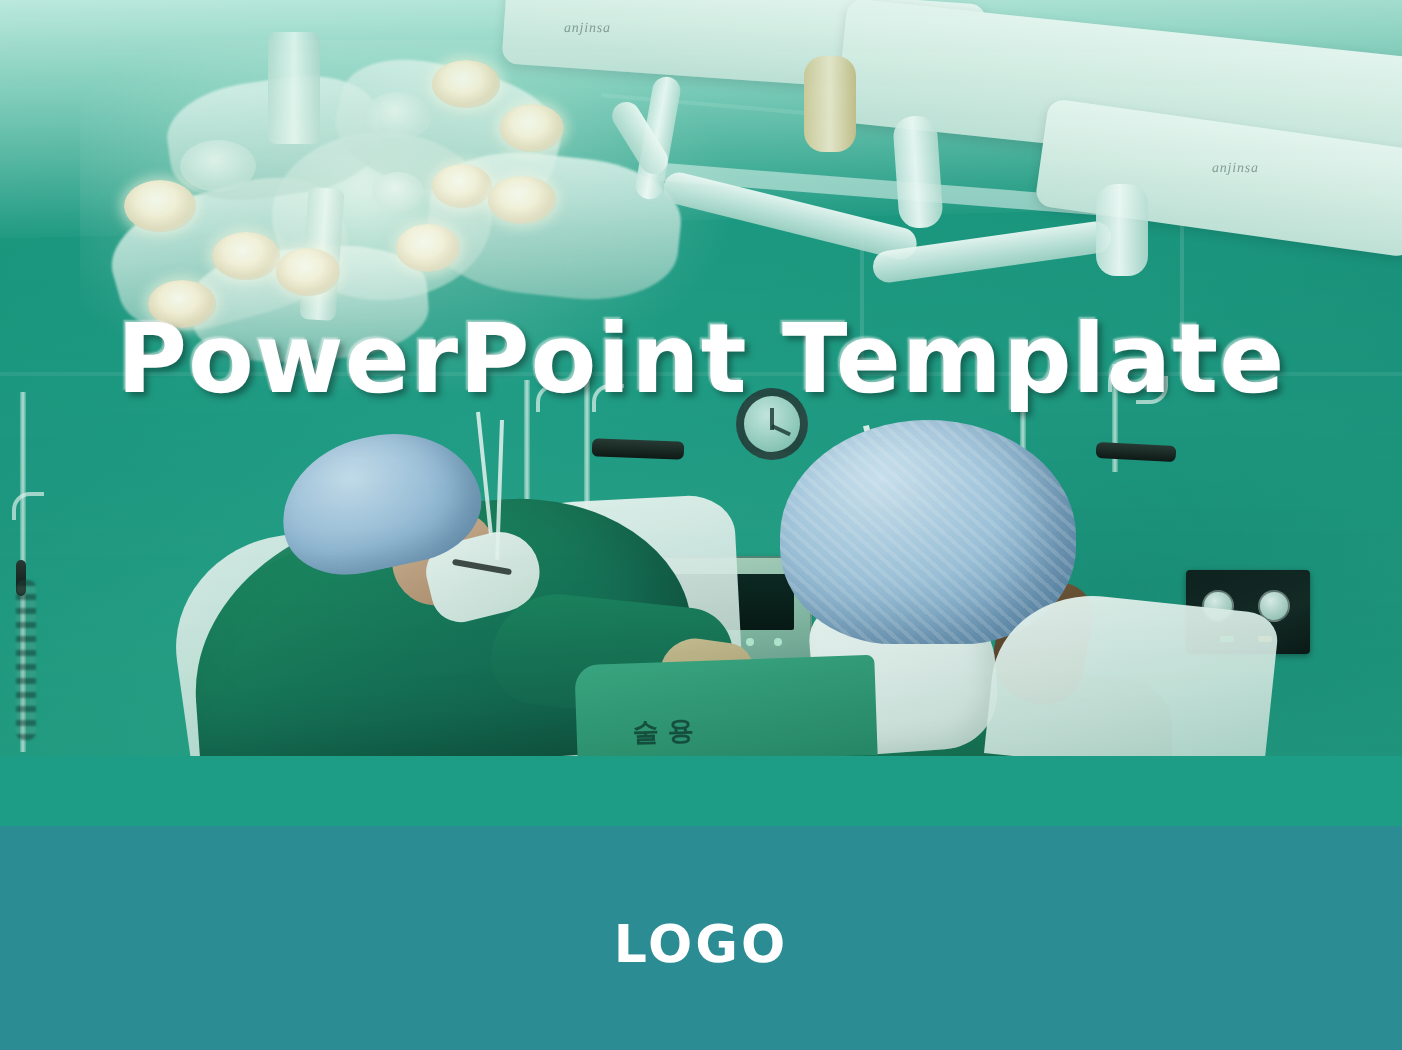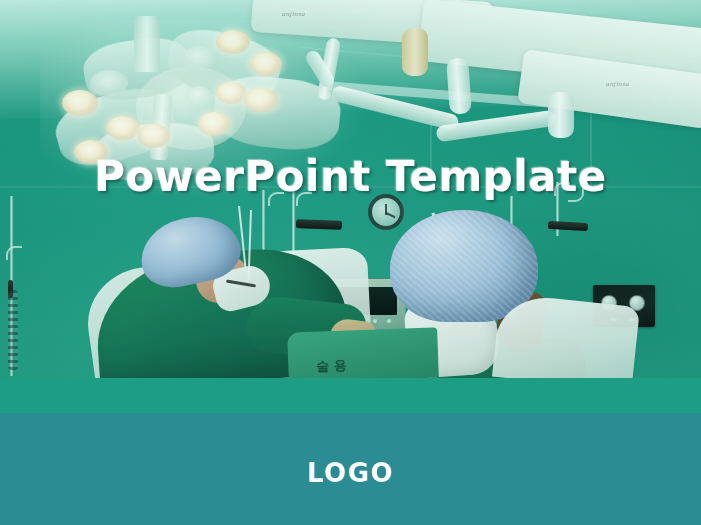--- a/index.html
+++ b/index.html
@@ -311,21 +311,21 @@
     position:absolute; left:40px; top:20px; width:330px; height:180px;
     background:radial-gradient(ellipse at 45% 45%, rgba(255,255,245,.35) 0%, rgba(255,255,245,0) 70%);
     pointer-events:none;
   }
 
   
   #title {
     position:absolute; left:0; top:152px; width:701px;
     text-align:center;
     color:#ffffff;
-    font-size:42px;
+    font-size:48px;
     font-weight:bold;
     letter-spacing:.5px;
     text-shadow:
        2px 2px 3px rgba(0,0,0,.35),
       -1px -1px 1px rgba(255,255,255,.5);
     z-index:6;
     font-family:"DejaVu Sans", sans-serif;
   }
 
   

